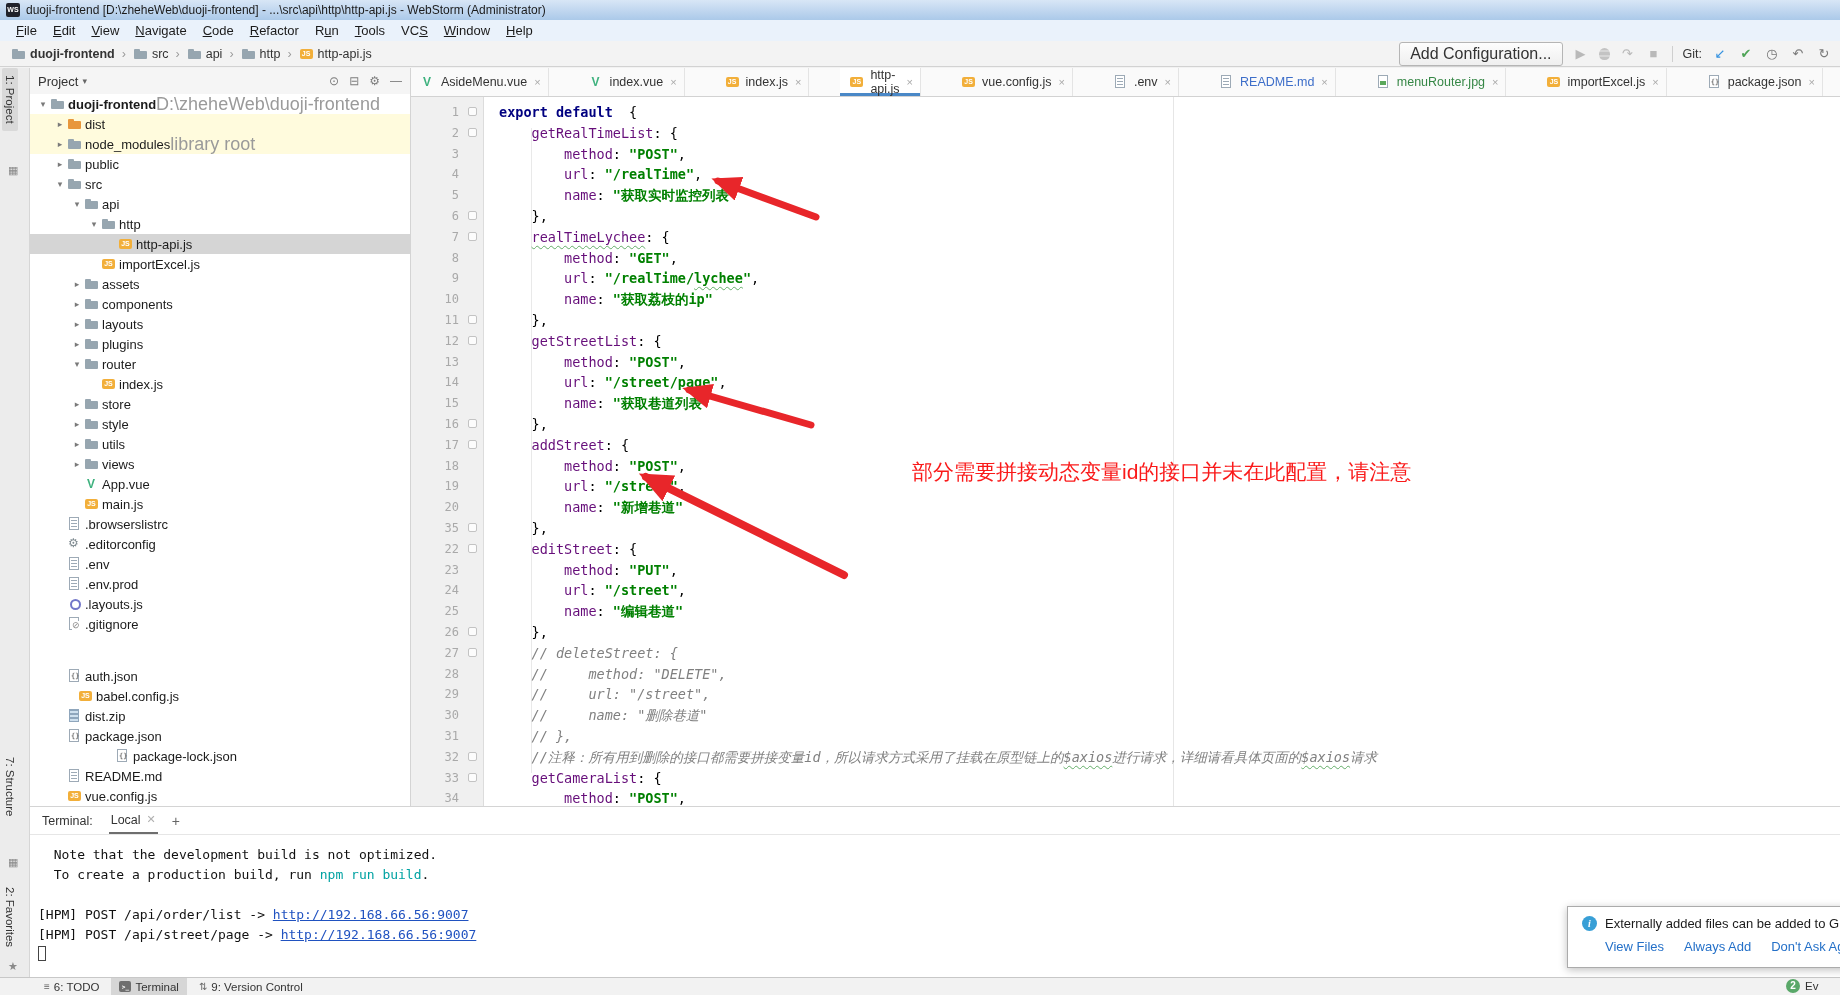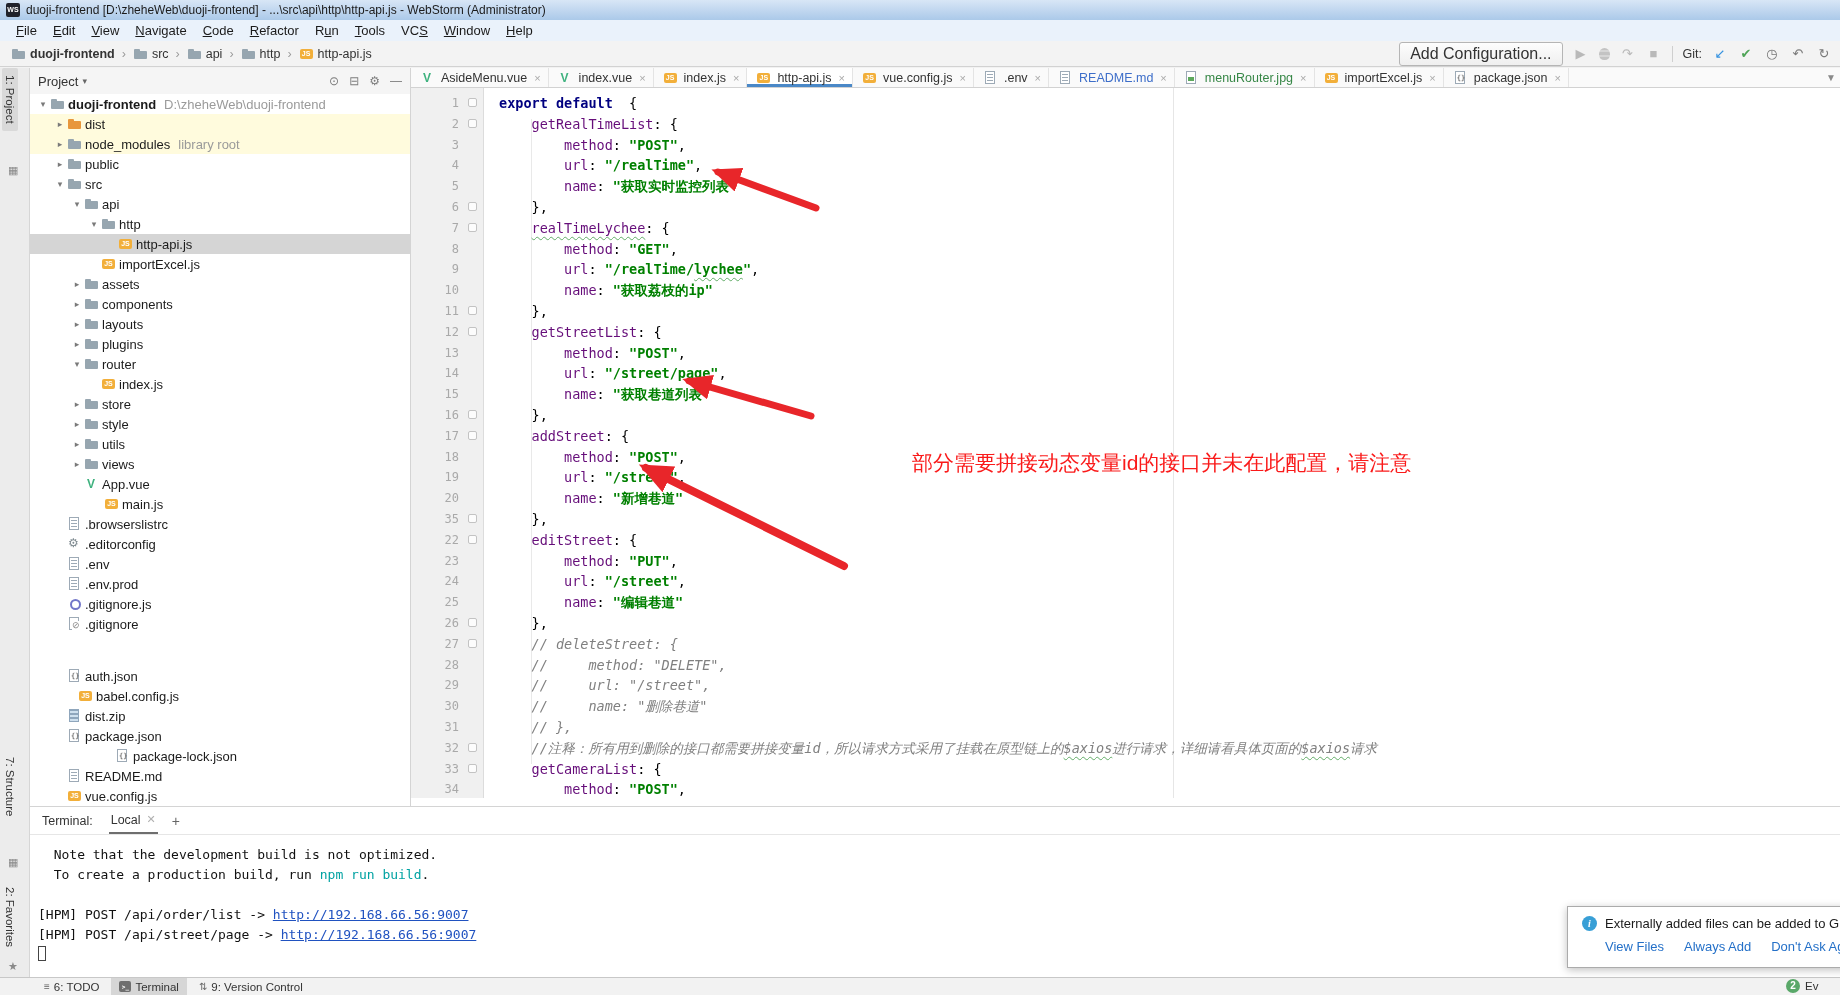--- a/index.html
+++ b/index.html
@@ -42,21 +42,21 @@
   
   #project{left:30px;top:68px;width:381px;height:738px;background:#fff;border-right:1px solid #D4D4D4;box-sizing:border-box;overflow:hidden;}
   #proj-header{height:26px;display:flex;align-items:center;padding:0 8px;font-size:13px;color:#333;background:#F5F5F5;}
   #proj-header .ph-icons{margin-left:auto;display:flex;gap:10px;color:#7d7d7d;font-size:12px;}
   #proj-tree{font-size:13px;color:#1b1b1b;}
   .trow{height:20px;display:flex;align-items:center;white-space:nowrap;}
   .trow.sel{background:#D5D5D5;}
   .trow.hl{background:#FFFBDD;}
   .chev{width:14px;font-size:9px;color:#7a7a7a;text-align:center;flex:none;}
   .tlabel{margin-left:2px;}
-  .tsuffix{margin-left:8px;color:#9a9a9a;font-size:13px;}
+  .tsuffix{color:#9a9a9a;font-size:18px;}
 
   
   .ic{display:inline-block;width:16px;height:16px;position:relative;flex:none;vertical-align:-3px;}
   .ic-folder::before{content:"";position:absolute;left:1px;top:3px;width:6px;height:3px;background:#97A6B0;border-radius:1px 1px 0 0;}
   .ic-folder::after{content:"";position:absolute;left:1px;top:5px;width:13px;height:8px;background:#97A6B0;border-radius:1px;}
   .ic-folderx::before{content:"";position:absolute;left:1px;top:3px;width:6px;height:3px;background:#E8973C;border-radius:1px 1px 0 0;}
   .ic-folderx::after{content:"";position:absolute;left:1px;top:5px;width:13px;height:8px;background:#E8973C;border-radius:1px;}
   .ic-js::before{content:"JS";position:absolute;left:1px;top:3px;width:13px;height:10px;background:#F2AF3A;color:#fff;
     font:bold 7px/10px "Liberation Sans",sans-serif;text-align:center;border-radius:2px;}
   .ic-vue::before{content:"V";position:absolute;left:3px;top:1px;color:#3FB27F;font:bold 12px/14px "Liberation Sans",sans-serif;}
@@ -68,21 +68,21 @@
   .ic-img::after{content:"";position:absolute;left:4px;top:7px;width:6px;height:4px;background:#5BA85B;}
   .ic-gear::before{content:"⚙";position:absolute;left:1px;top:0;font-size:12px;color:#7F8B91;}
   .ic-eslint::before{content:"";position:absolute;left:3px;top:3px;width:7px;height:7px;border:2px solid #7276C9;border-radius:50%;}
   .ic-zip::before{content:"";position:absolute;left:2px;top:1px;width:10px;height:13px;border:1px solid #8FA6BC;box-sizing:border-box;
     background:repeating-linear-gradient(0deg,#CFE0EE 0 2px,#8FA6BC 2px 4px);}
   .ic-lib::before{content:"";position:absolute;left:1px;top:3px;width:13px;height:10px;
     background:linear-gradient(#8FA6BC 0 2px,#fff 2px 4px,#8FA6BC 4px 6px,#fff 6px 8px,#8FA6BC 8px 10px);}
 
   
   #editor{left:411px;top:68px;width:1429px;height:738px;background:#fff;}
-  #tabbar{height:20px;background:#FAFAFA;border-bottom:1px solid #D2D2D2;display:flex;align-items:stretch;font-size:12.5px;color:#333;box-sizing:border-box;}
+  #tabbar{height:29px;background:#FAFAFA;border-bottom:1px solid #D2D2D2;display:flex;align-items:stretch;font-size:12.5px;color:#333;box-sizing:border-box;gap:31px;}
   .tab{display:flex;align-items:center;gap:5px;padding:0 7px 0 9px;border-right:1px solid #E4E4E4;}
   .tab.active{background:#fff;box-shadow:inset 0 -3px 0 #4A88C7;}
   .tab .close{color:#A9A9A9;font-size:11px;margin-left:2px;}
   #tabbar-right{margin-left:auto;display:flex;align-items:center;gap:8px;padding-right:4px;color:#8a8a8a;font-size:10px;}
 
   #code{position:relative;height:710px;overflow:hidden;font:13.5px/20.8px "DejaVu Sans Mono",monospace;}
   #gutter-bg{position:absolute;left:0;top:0;bottom:0;width:72px;background:#F0F0F0;border-right:1px solid #DCDCDC;}
   #margin-guide{position:absolute;left:762px;top:0;bottom:0;width:1px;background:#E6E6E6;}
   #indent-guide{position:absolute;left:120px;top:31px;height:645px;width:1px;background:#E9E9E9;}
   #code-lines{position:relative;padding-top:5px;}
@@ -295,21 +295,21 @@
       <div class="trow" style="padding-left: 40px;">
         <span class="chev">▸</span>
         <span class="ic ic-folder"></span>
         <span class="tlabel">views</span>
       </div>
       <div class="trow" style="padding-left: 40px;">
         <span class="chev"></span>
         <span class="ic ic-vue"></span>
         <span class="tlabel">App.vue</span>
       </div>
-      <div class="trow" style="padding-left: 60px;">
+      <div class="trow" style="padding-left: 40px;">
         <span class="chev"></span>
         <span class="ic ic-js"></span>
         <span class="tlabel">main.js</span>
       </div>
       <div class="trow" style="padding-left: 23px;">
         <span class="chev"></span>
         <span class="ic ic-txt"></span>
         <span class="tlabel">.browserslistrc</span>
       </div>
       <div class="trow" style="padding-left: 23px;">
@@ -323,21 +323,21 @@
         <span class="tlabel">.env</span>
       </div>
       <div class="trow" style="padding-left: 23px;">
         <span class="chev"></span>
         <span class="ic ic-txt"></span>
         <span class="tlabel">.env.prod</span>
       </div>
       <div class="trow" style="padding-left: 23px;">
         <span class="chev"></span>
         <span class="ic ic-eslint"></span>
-        <span class="tlabel">.gitignore.js</span>
+        <span class="tlabel">.layouts.js</span>
       </div>
       <div class="trow" style="padding-left: 23px;">
         <span class="chev"></span>
         <span class="ic ic-git"></span>
         <span class="tlabel">.gitignore</span>
       </div>
       <div class="trow" style="padding-left: 23px; margin-top: 32px;">
         <span class="chev"></span>
         <span class="ic ic-json"></span>
         <span class="tlabel">auth.json</span>

